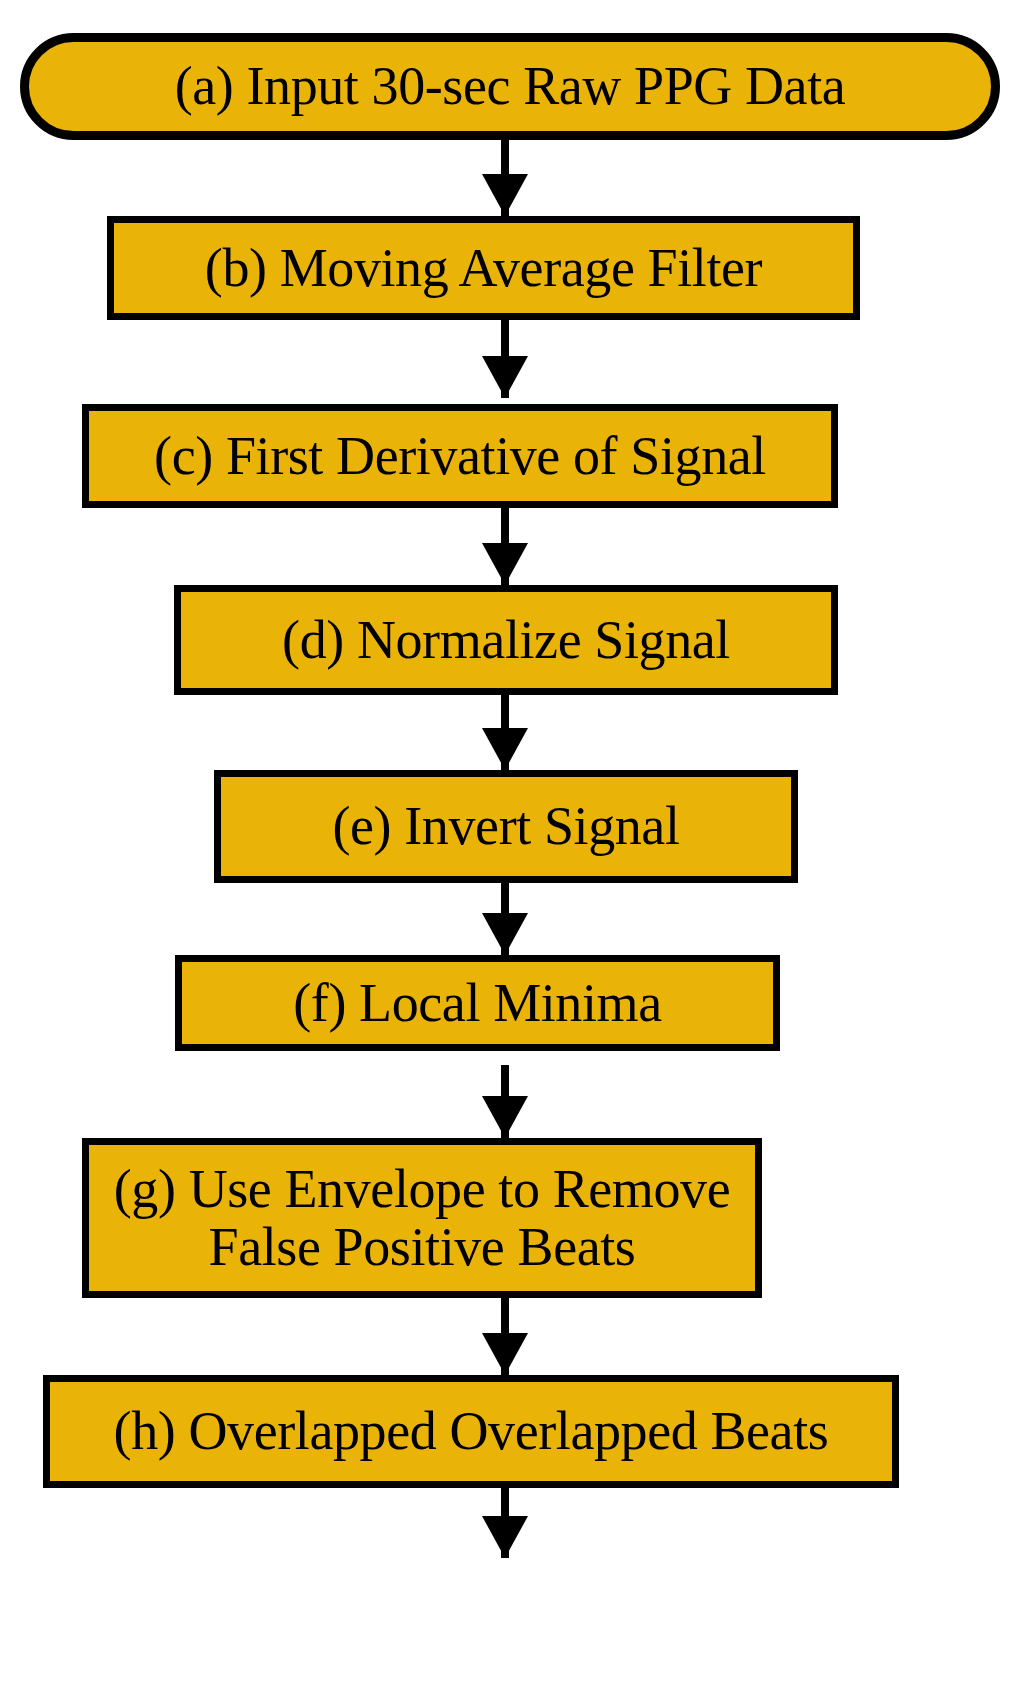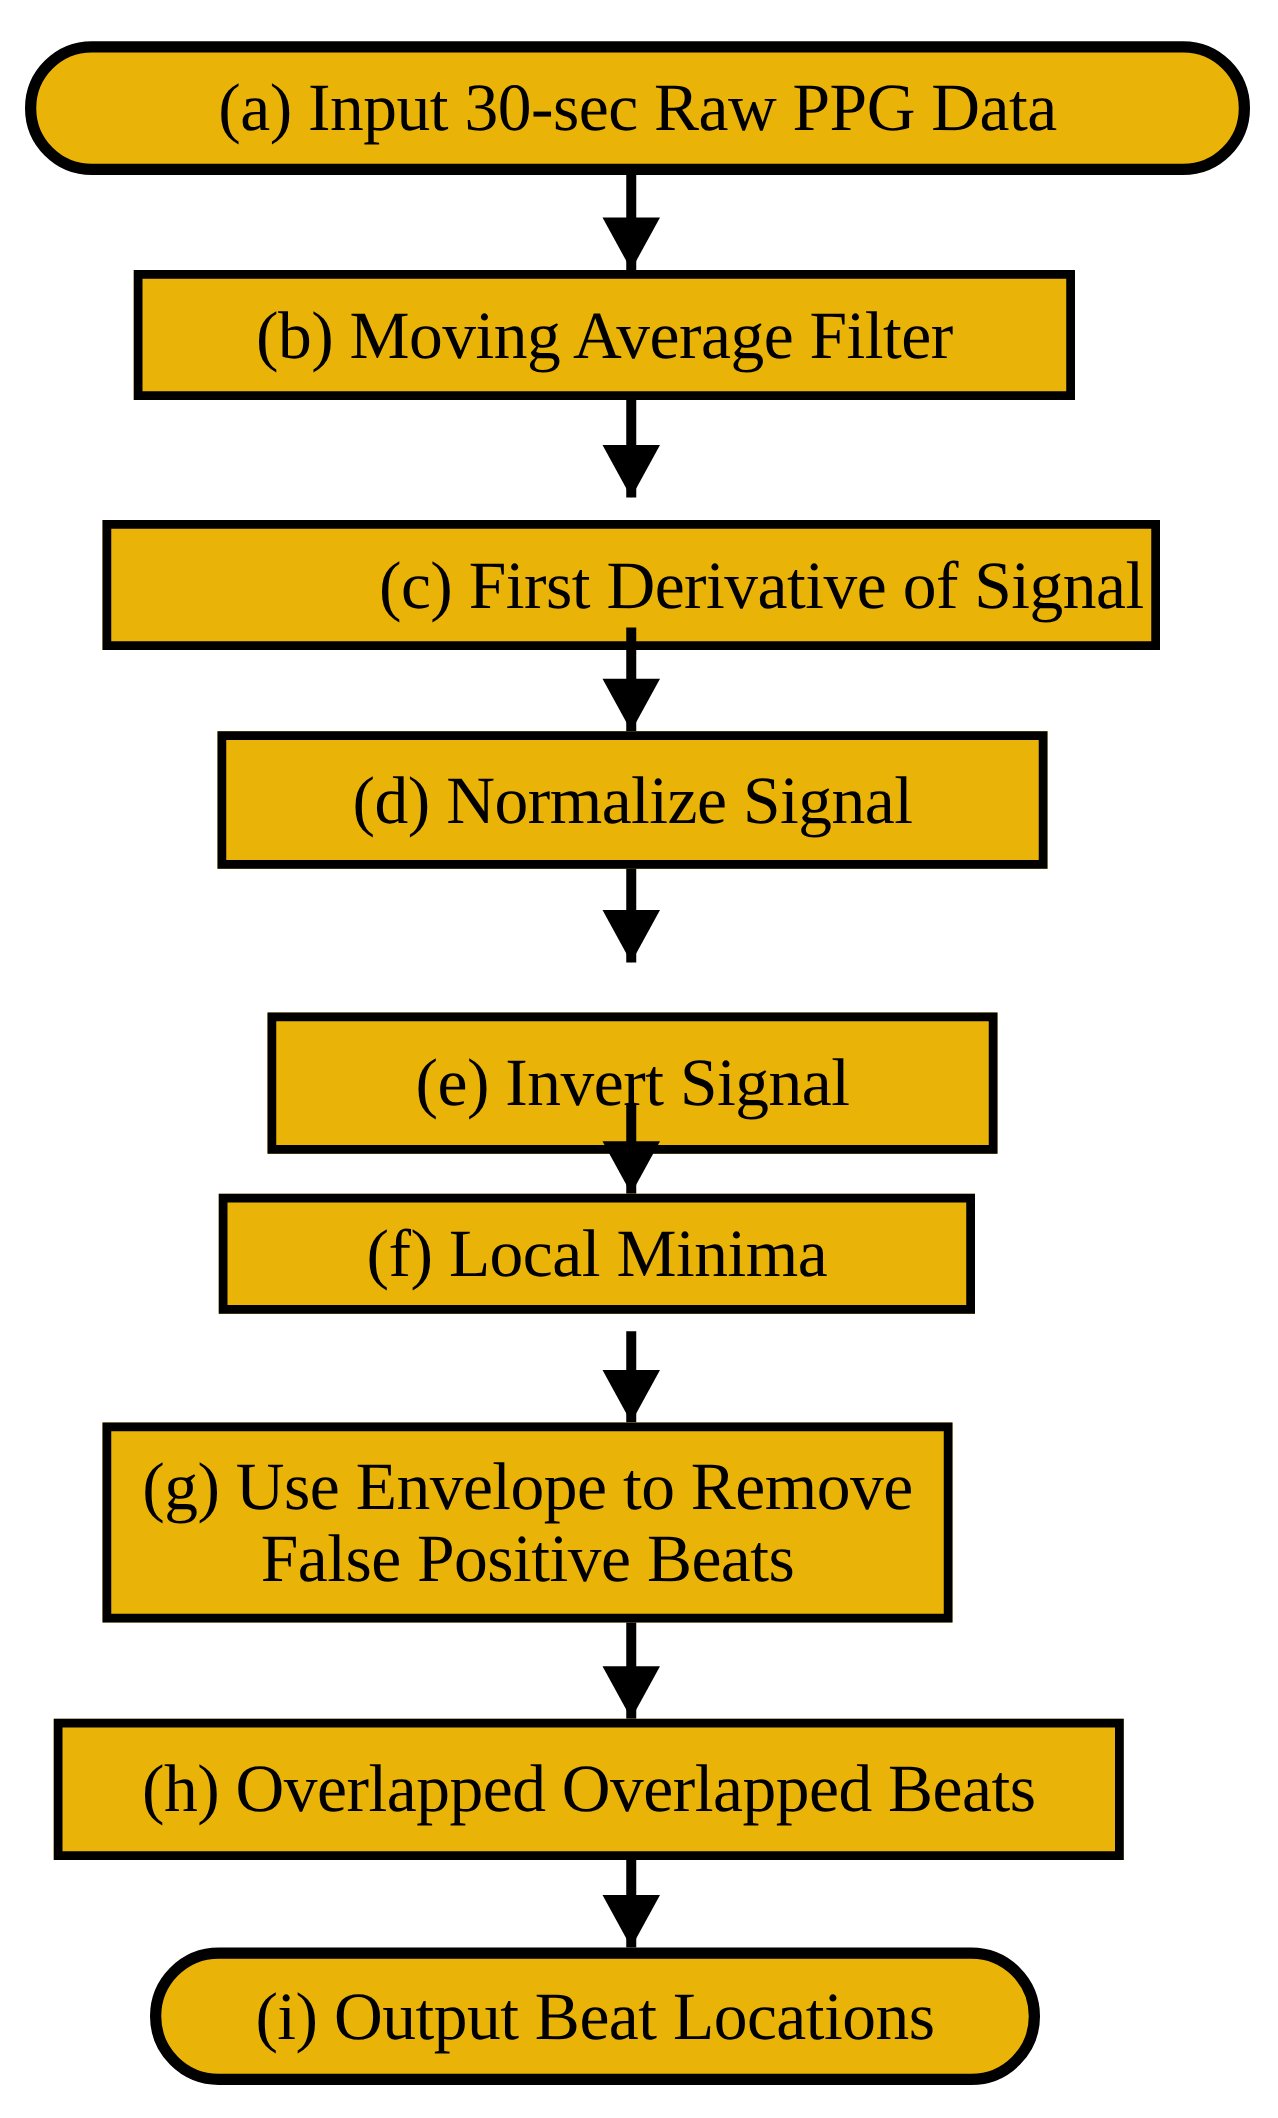--- a/index.html
+++ b/index.html
@@ -77,39 +77,39 @@
 
   <div class="node" style="left:107px; top:216px; width:753px; height:104px;">
     <span class="label">(b) Moving Average Filter</span>
   </div>
 
   <div class="arrow" style="left:505px; top:320px;">
     <div class="shaft" style="height:78px;"></div>
     <div class="head" style="top:36px;"></div>
   </div>
 
-  <div class="node" style="left:82px; top:416px; width:846px; height:104px;text-align:right;">
+  <div class="node" style="left:82px; top:404px; width:756px; height:104px;">
     <span class="label">(c) First Derivative of Signal</span>
   </div>
 
   <div class="arrow" style="left:505px; top:502px;">
     <div class="shaft" style="height:83px;"></div>
     <div class="head" style="top:41px;"></div>
   </div>
 
   <div class="node" style="left:174px; top:585px; width:664px; height:110px;">
     <span class="label">(d) Normalize Signal</span>
   </div>
 
   <div class="arrow" style="left:505px; top:695px;">
     <div class="shaft" style="height:75px;"></div>
     <div class="head" style="top:33px;"></div>
   </div>
 
-  <div class="node" style="left:214px; top:770px; width:584px; height:113px;margin-top:40px;">
+  <div class="node" style="left:214px; top:770px; width:584px; height:113px;">
     <span class="label">(e) Invert Signal</span>
   </div>
 
   <div class="arrow" style="left:505px; top:883px;">
     <div class="shaft" style="height:72px;"></div>
     <div class="head" style="top:30px;"></div>
   </div>
 
   <div class="node" style="left:175px; top:955px; width:605px; height:96px;">
     <span class="label">(f) Local Minima</span>
@@ -132,17 +132,14 @@
 
   <div class="node" style="left:43px; top:1375px; width:856px; height:113px;">
     <span class="label">(h) Overlapped Overlapped Beats</span>
   </div>
 
   <div class="arrow" style="left:505px; top:1488px;">
     <div class="shaft" style="height:70px;"></div>
     <div class="head" style="top:28px;"></div>
   </div>
 
-  <div class="node rounded" style="left:120px; top:1558px; width:712px; height:110px;">
-    <span class="label">(i) Output Beat Locations</span>
-  </div>
 
 </div>
 
 </body></html>

